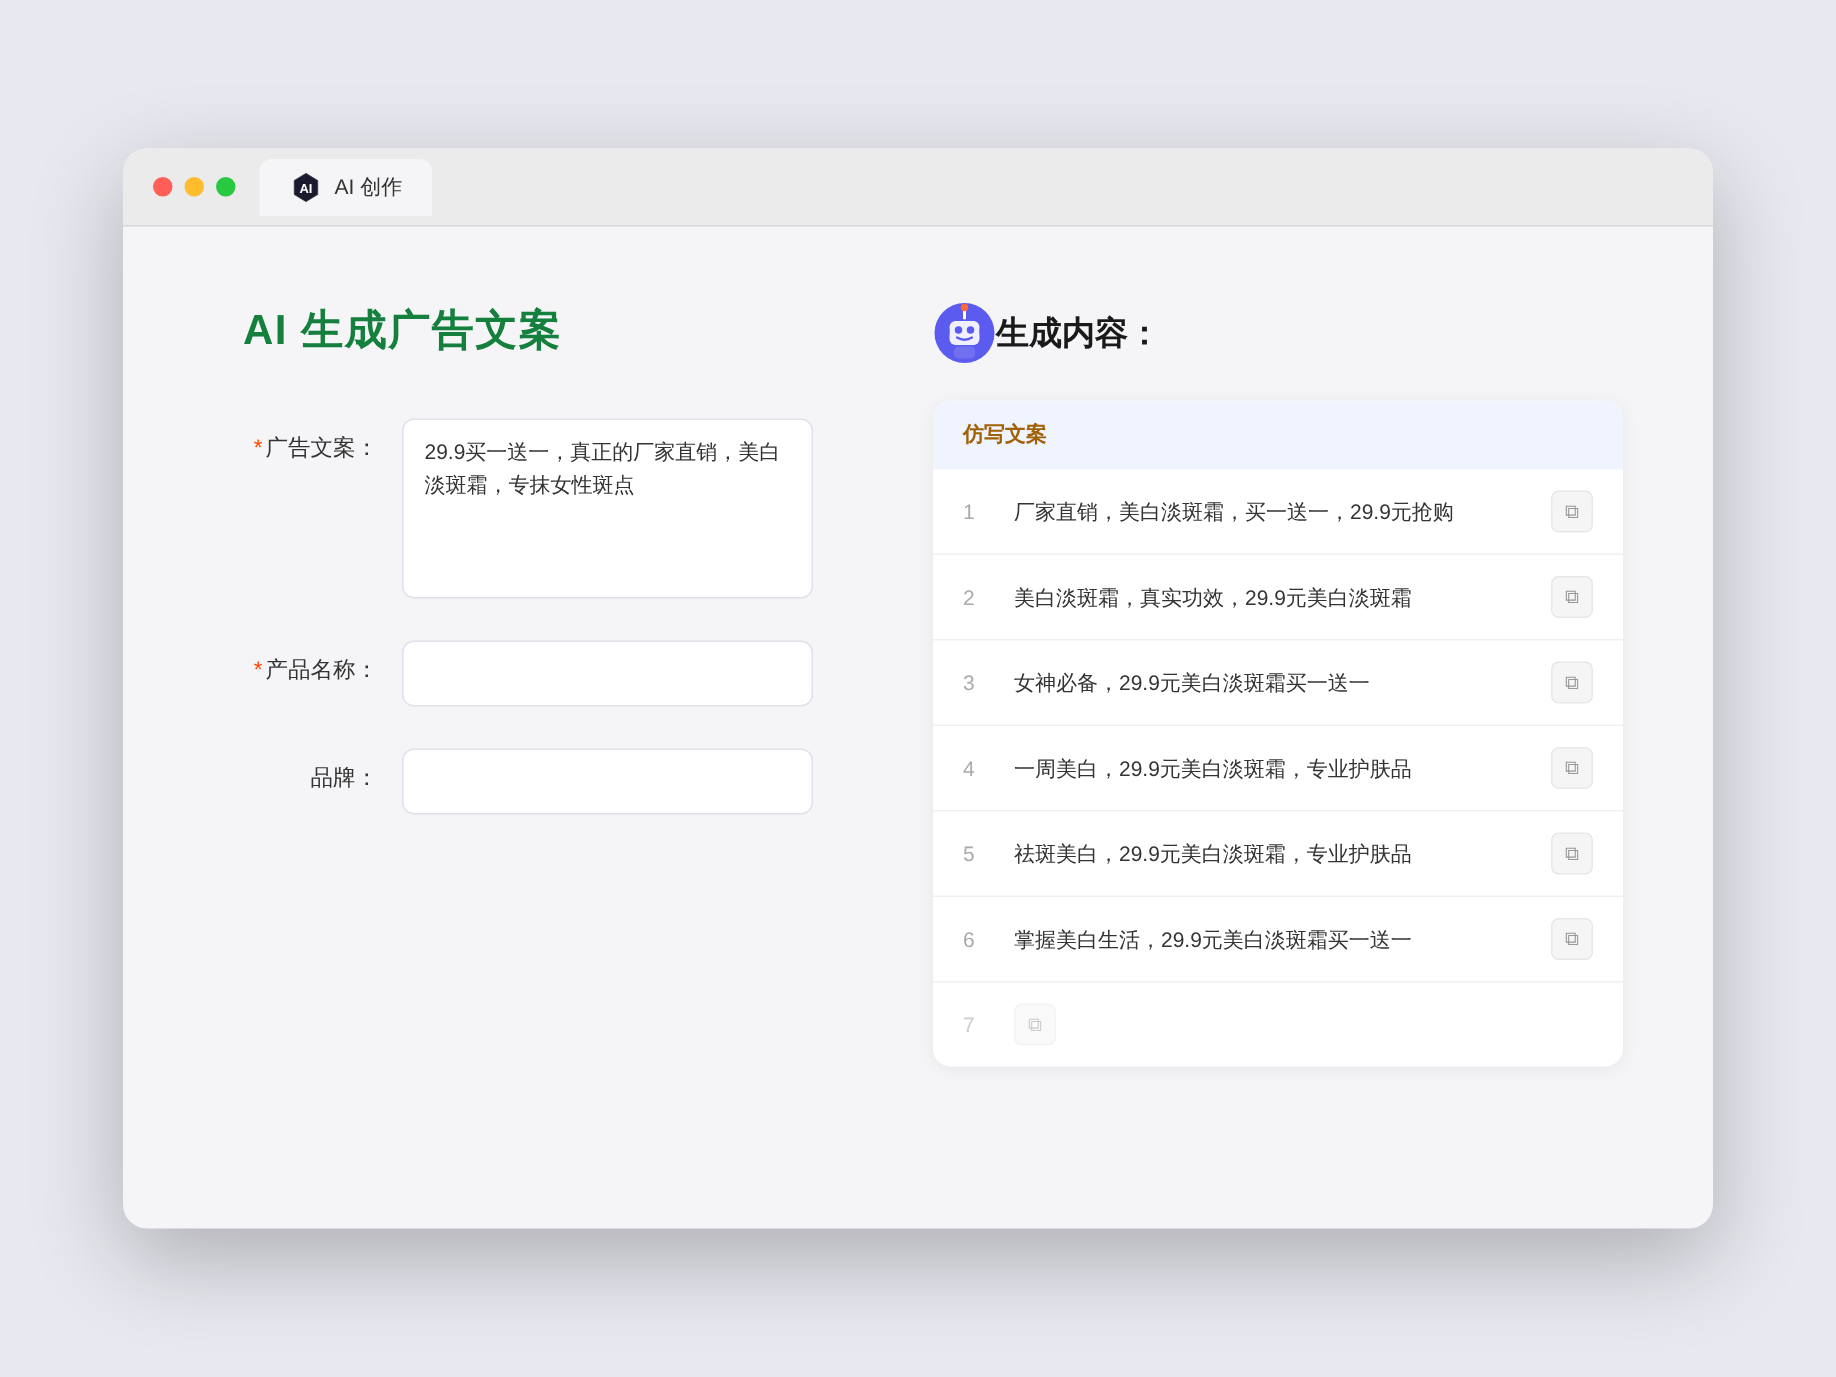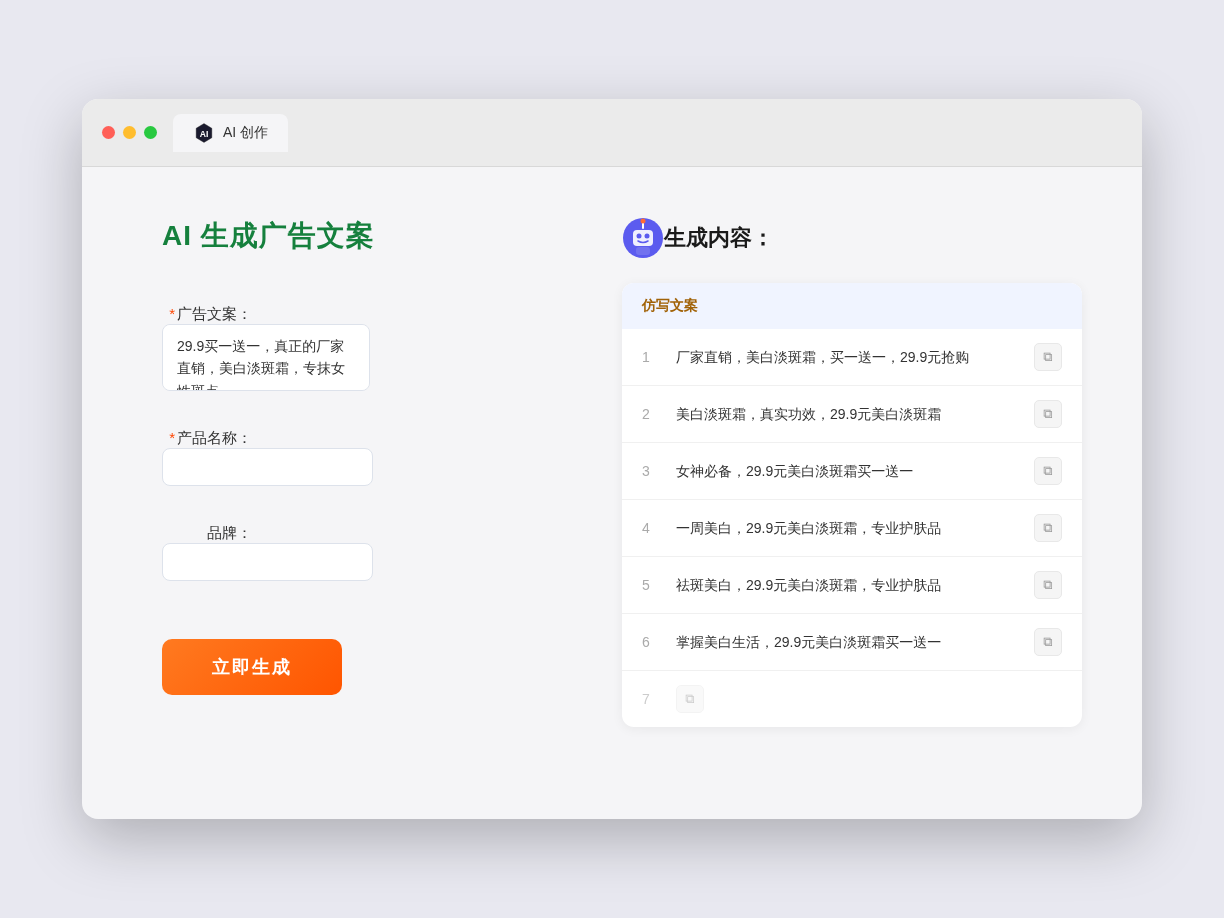--- a/index.html
+++ b/index.html
@@ -19,21 +19,21 @@
       border-radius: 16px;
       width: 1060px;
       min-height: 720px;
       box-shadow: 0 20px 60px rgba(0,0,0,0.25);
       overflow: hidden;
       position: relative;
     }
 
     .title-bar {
       background: #ebebeb;
-      height: 68px;
+      height: 52px;
       display: flex;
       align-items: center;
       padding: 0 20px;
       border-bottom: 1px solid #d8d8d8;
       gap: 16px;
     }
 
     .traffic-lights {
       display: flex;
       gap: 8px;
@@ -83,22 +83,21 @@
       font-weight: 700;
       color: #15803d;
       margin-bottom: 40px;
       letter-spacing: 1px;
     }
 
     .form-group {
       margin-bottom: 28px;
       display: flex;
       align-items: flex-start;
-      gap: 0;
-      flex-direction: column;
+      gap: 16px;
     }
 
     .form-label {
       font-size: 15px;
       color: #333;
       min-width: 90px;
       padding-top: 10px;
       text-align: right;
     }
 
@@ -271,21 +270,20 @@
         </div>
         <input type="text" class="form-input" style="">
       </div>
 
       
       <div class="form-group">
         <div class="form-label">品牌：</div>
         <input type="text" class="form-input" style="">
       </div>
 
-      <button class="generate-btn">立即生成</button>
     </div>
 
     <div class="right-panel">
       <div class="result-header">
 
         <svg class="robot-icon" viewBox="0 0 42 42" fill="none" xmlns="http://www.w3.org/2000/svg">
           <circle cx="21" cy="21" r="20" fill="#5b5bef"></circle>
 
           <line x1="21" y1="5" x2="21" y2="11" stroke="white" stroke-width="2" stroke-linecap="round"></line>
           <circle cx="21" cy="4" r="2.5" fill="#ff6b35"></circle>

